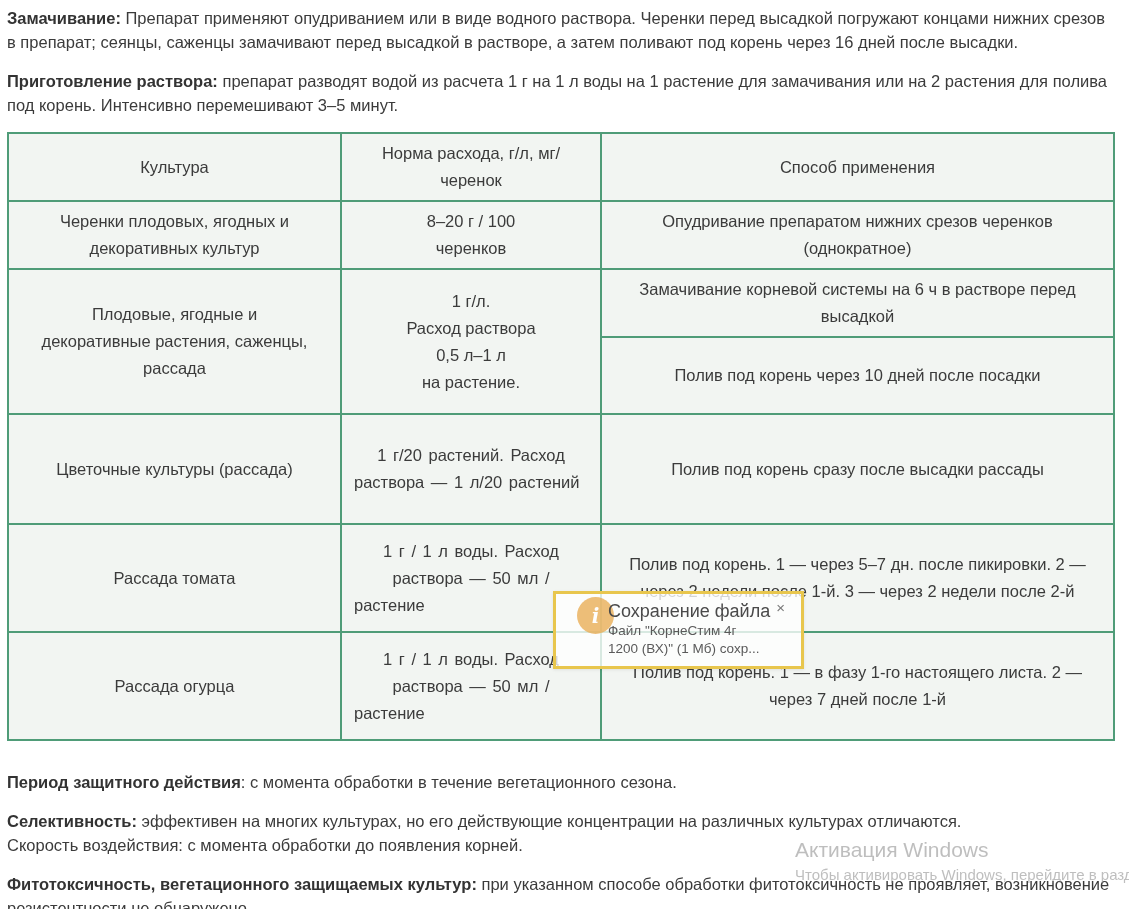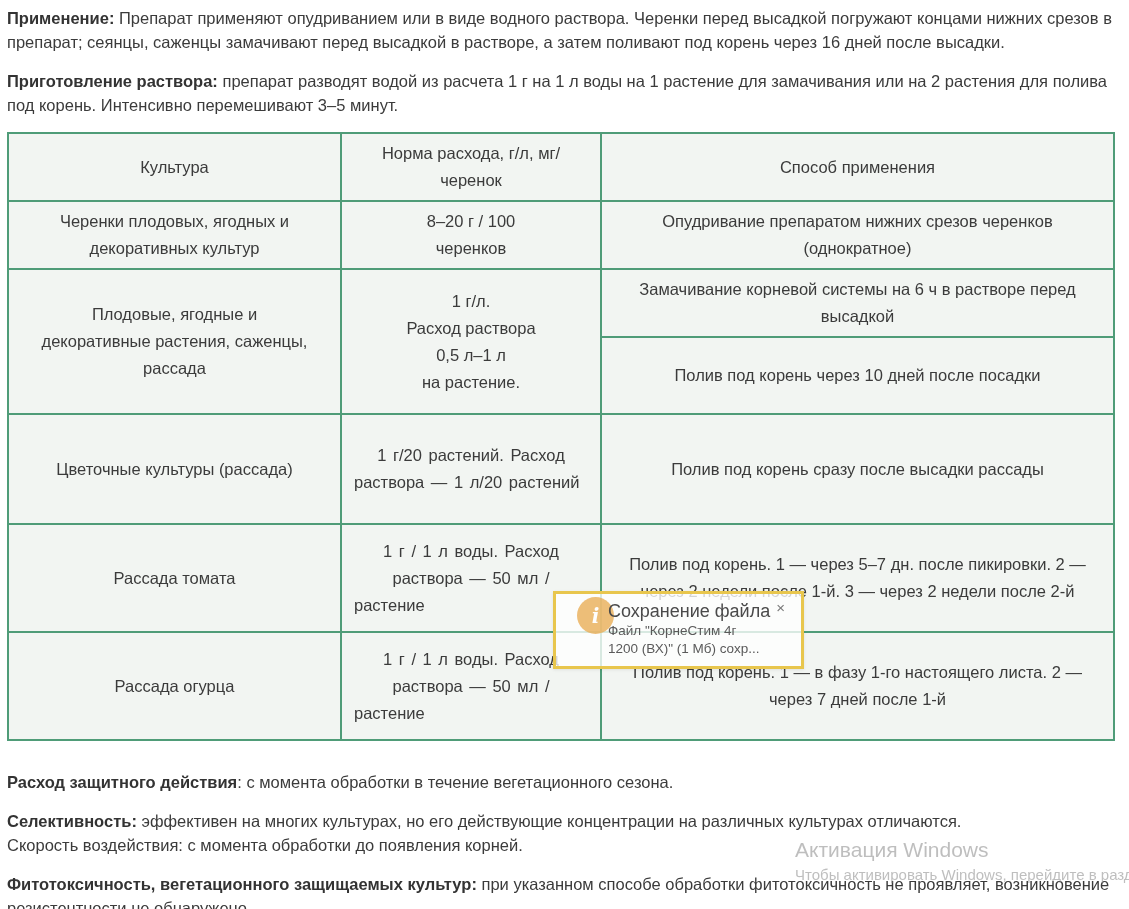--- a/index.html
+++ b/index.html
@@ -88,21 +88,21 @@
   }
 
   
   .watermark{position:absolute;z-index:5;color:var(--watermark);pointer-events:none;}
   .wm-line1{left:795px;top:838px;font-size:21px;opacity:0.55;text-align:right;}
   .wm-line2{left:795px;top:866px;font-size:15px;opacity:0.55;white-space:nowrap;}
 </style>
 </head>
 <body>
 
-<p class="para"><b>Применение:</b><span> Препарат применяют опудриванием или в виде водного раствора. Черенки перед высадкой погружают концами нижних срезов в препарат; сеянцы, саженцы замачивают перед высадкой в растворе, а затем поливают под корень через 16 дней после высадки.</span></p>
+<p class="para"><b>Замачивание:</b><span> Препарат применяют опудриванием или в виде водного раствора. Черенки перед высадкой погружают концами нижних срезов в препарат; сеянцы, саженцы замачивают перед высадкой в растворе, а затем поливают под корень через 16 дней после высадки.</span></p>
 
 <p class="para"><b>Приготовление раствора:</b><span> препарат разводят водой из расчета 1 г на 1 л воды на 1 растение для замачивания или на 2 растения для полива под корень. Интенсивно перемешивают 3–5 минут.</span></p>
 
 <table class="app-table">
   <colgroup>
       <col class="col-culture">
       <col class="col-rate">
       <col class="col-method">
     </colgroup>
   <tbody>
@@ -143,21 +143,21 @@
       <td>Полив под корень. 1 — через 5–7 дн. после пикировки. 2 — через 2 недели после 1-й. 3 — через 2 недели после 2-й</td>
     </tr>
     <tr class="r-cucumber">
       <td>Рассада огурца</td>
       <td class="justify">1 г / 1 л воды. Расход раствора — 50 мл / растение</td>
       <td>Полив под корень. 1 — в фазу 1-го настоящего листа. 2 — через 7 дней после 1-й</td>
     </tr>
   </tbody>
 </table>
 
-<p class="para"><b>Расход защитного действия</b><span>: с момента обработки в течение вегетационного сезона.</span></p>
+<p class="para"><b>Период защитного действия</b><span>: с момента обработки в течение вегетационного сезона.</span></p>
 
 <p class="para"><b>Селективность:</b><span> эффективен на многих культурах, но его действующие концентрации на различных культурах отличаются.</span><br>
 <span>Скорость воздействия: с момента обработки до появления корней.</span><br>
 </p>
 
 <p class="para"><b>Фитотоксичность, вегетационного защищаемых культур:</b><span> при указанном способе обработки фитотоксичность не проявляет, возникновение резистентности не обнаружено.</span></p>
 
 <div class="notification">
   <div class="info-icon">i</div>
   <div class="n-title">Сохранение файла</div>

